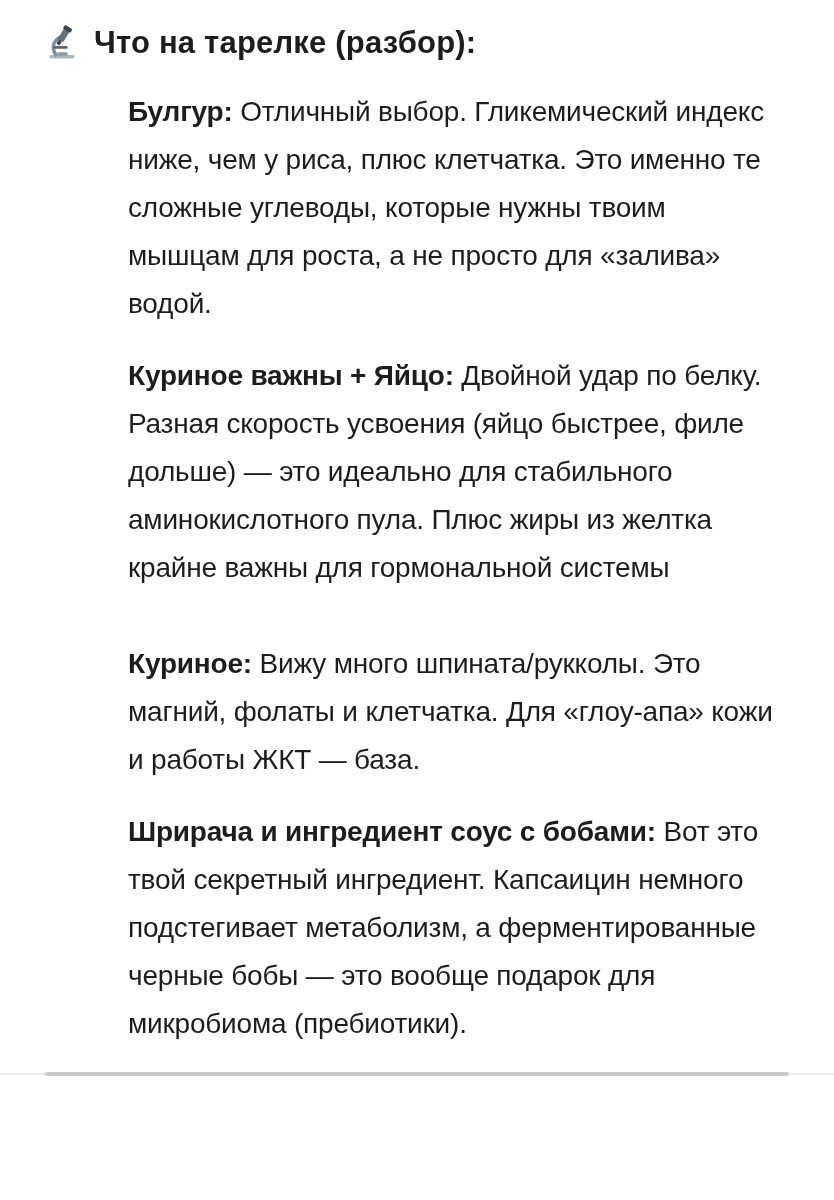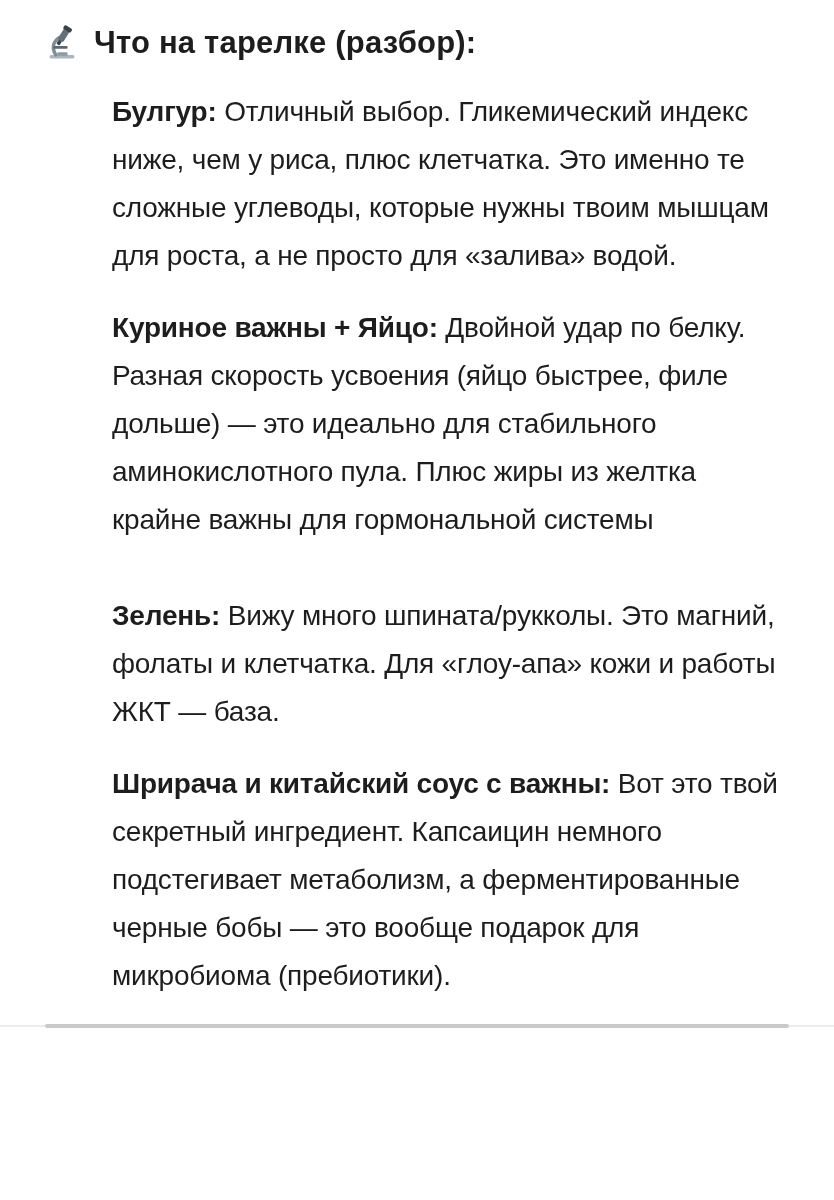--- a/index.html
+++ b/index.html
@@ -43,21 +43,21 @@
   .page-title {
     margin: 0;
     font-size: 31px;
     line-height: 42px;
     font-weight: 700;
     letter-spacing: 0.2px;
   }
   
   ul.points {
     list-style: none;
-    margin: 0;
+    margin: 16px;
     padding: 0 40px 0 66px;
   }
   li.point {
     display: flex;
     margin: 0 0 24px 0;
   }
   li.point.extra-gap {
     margin-top: 48px;
   }
   .dot-col {
@@ -137,26 +137,26 @@
       <p class="pt-text" style="margin: 0px;"><span class="pt-label">Булгур:</span> <span>Отличный выбор. Гликемический индекс ниже, чем у риса, плюс клетчатка. Это именно те сложные углеводы, которые нужны твоим мышцам для роста, а не просто для «залива» водой.</span></p>
     </li>
 
     <li class="point">
       <span class="dot-col"><span class="dot"></span></span>
       <p class="pt-text" style="margin: 0px;"><span class="pt-label">Куриное важны + Яйцо:</span> <span>Двойной удар по белку. Разная скорость усвоения (яйцо быстрее, филе дольше) — это идеально для стабильного аминокислотного пула. Плюс жиры из желтка крайне важны для гормональной системы</span></p>
     </li>
 
     <li class="point extra-gap">
       <span class="dot-col"><span class="dot"></span></span>
-      <p class="pt-text" style="margin: 0px;"><span class="pt-label">Зелень:</span> <span>Вижу много шпината/рукколы. Это магний, фолаты и клетчатка. Для «глоу-апа» кожи и работы ЖКТ — база.</span></p>
+      <p class="pt-text" style="margin: 0px;"><span class="pt-label">Куриное:</span> <span>Вижу много шпината/рукколы. Это магний, фолаты и клетчатка. Для «глоу-апа» кожи и работы ЖКТ — база.</span></p>
     </li>
 
     <li class="point">
       <span class="dot-col"><span class="dot"></span></span>
-      <p class="pt-text" style="margin: 0px;"><span class="pt-label">Шрирача и китайский соус с важны:</span> <span>Вот это твой секретный ингредиент. Капсаицин немного подстегивает метаболизм, а ферментированные черные бобы — это вообще подарок для микробиома (пребиотики).</span></p>
+      <p class="pt-text" style="margin: 0px;"><span class="pt-label">Шрирача и ингредиент соус с бобами:</span> <span>Вот это твой секретный ингредиент. Капсаицин немного подстегивает метаболизм, а ферментированные черные бобы — это вообще подарок для микробиома (пребиотики).</span></p>
     </li>
 
   </ul>
 
   <div class="divider-track">
     <div class="divider-faint"></div>
     <div class="divider"></div>
   </div>
 
 </div>

